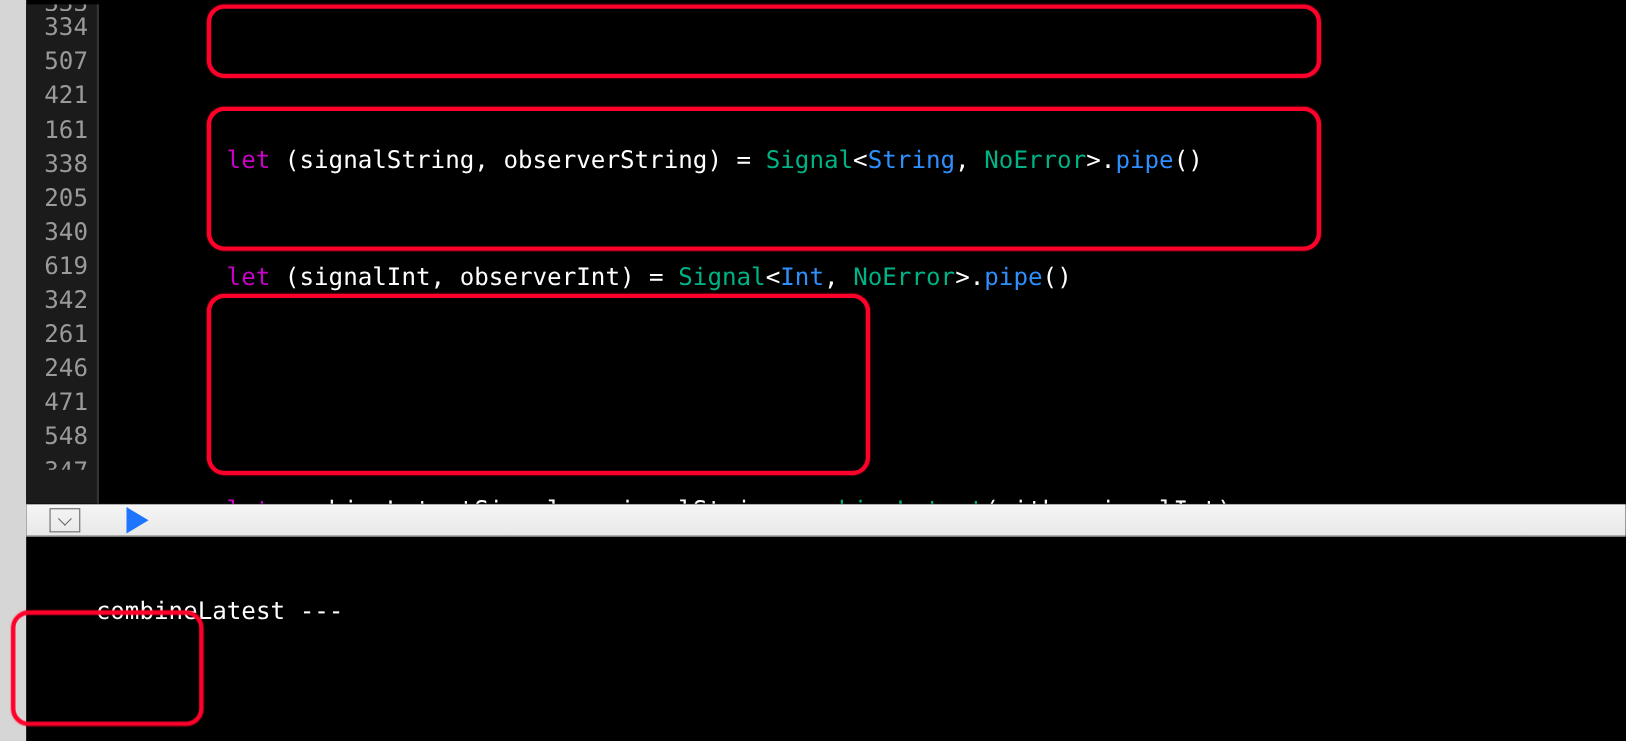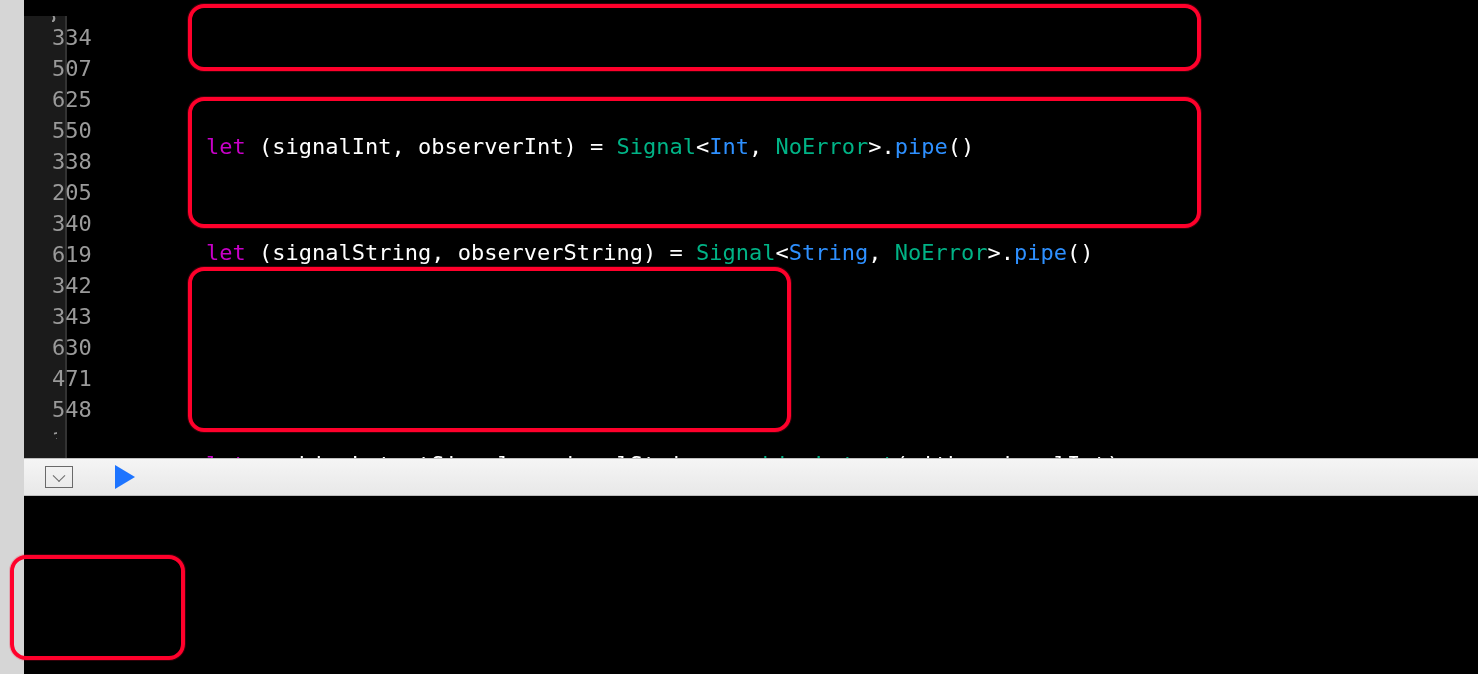--- a/index.html
+++ b/index.html
@@ -16,29 +16,28 @@
     position: relative;
     background: #000;
     flex: none;
     height: 458px;
     margin-left: 24px;
     overflow: hidden;
   }
 
   .gutter {
     position: absolute;
-    left: 0; top: 16px; bottom: 0;
-    width: 43px;
+    left: 0; top: 4px; bottom: 0;
+    width: 66px;
     background: #1b1b1b;
     color: #9a9a9a;
     font-size: 22px;
     text-align: right;
     padding-right: 8px;
     border-right: 2px solid #333;
-    padding-left: 28px;
   }
   .gutter div { height: 31px; line-height: 31px; }
   .gutter .partial-top { height: 6px; line-height: 12px; font-size: 22px; overflow: hidden; display:flex; align-items:flex-end; justify-content:flex-end;}
   .gutter .partial-bot { height: 14px; line-height: 31px; overflow: hidden; }
 
   .code {
     position: absolute;
     left: 66px; right: 0; top: 0;
     font-size: 22px;
     color: #fff;
@@ -123,40 +122,40 @@
 <div class="left-edge"></div>
 
 <div class="editor-area">
 
   <div class="gutter">
     <div class="partial-top">
         <span>333</span>
       </div>
     <div>334</div>
     <div>507</div>
-    <div>625</div>
-    <div>550</div>
+    <div>421</div>
+    <div>161</div>
     <div>338</div>
     <div>205</div>
     <div>340</div>
     <div>619</div>
     <div>342</div>
-    <div>343</div>
-    <div>630</div>
+    <div>261</div>
+    <div>246</div>
     <div>471</div>
     <div>548</div>
     <div class="partial-bot"><span>347</span></div>
   </div>
 
   <div class="code">
     <div class="line partial-top"></div>
 
+    <div class="line"><span class="txt">        </span><span class="kw">let</span><span class="txt"> (signalString, observerString) = </span><span class="typ">Signal</span><span class="txt">&lt;</span><span class="btyp">String</span><span class="txt">, </span><span class="typ">NoError</span><span class="txt">&gt;.</span><span class="fn">pipe</span><span class="txt">()</span></div>
+
     <div class="line"><span class="txt">        </span><span class="kw">let</span><span class="txt"> (signalInt, observerInt) = </span><span class="typ">Signal</span><span class="txt">&lt;</span><span class="btyp">Int</span><span class="txt">, </span><span class="typ">NoError</span><span class="txt">&gt;.</span><span class="fn">pipe</span><span class="txt">()</span></div>
-
-    <div class="line"><span class="txt">        </span><span class="kw">let</span><span class="txt"> (signalString, observerString) = </span><span class="typ">Signal</span><span class="txt">&lt;</span><span class="btyp">String</span><span class="txt">, </span><span class="typ">NoError</span><span class="txt">&gt;.</span><span class="fn">pipe</span><span class="txt">()</span></div>
 
     <div class="line"></div>
 
     <div class="line"><span class="txt">        </span><span class="kw">let</span><span class="txt"> combineLatestSignal = signalString.</span><span class="mem">combineLatest</span><span class="txt">(with: signalInt)</span></div>
 
     
 
     
 
     
@@ -184,19 +183,20 @@
 <div class="toolbar">
   <div class="tb-btn">
     <div class="chev-box"></div>
   </div>
   <div class="tb-btn">
     <div class="play"></div>
   </div>
 </div>
 
 <div class="console">
+  <div class="cline">--- combineLatest ---</div>
   <div class="gap"></div>
   
   
   
 </div>
 
 <div class="box" style="position: fixed; left: 10px; top: 555px; width: 175px; height: 105px;"></div>
 
 </body></html>

